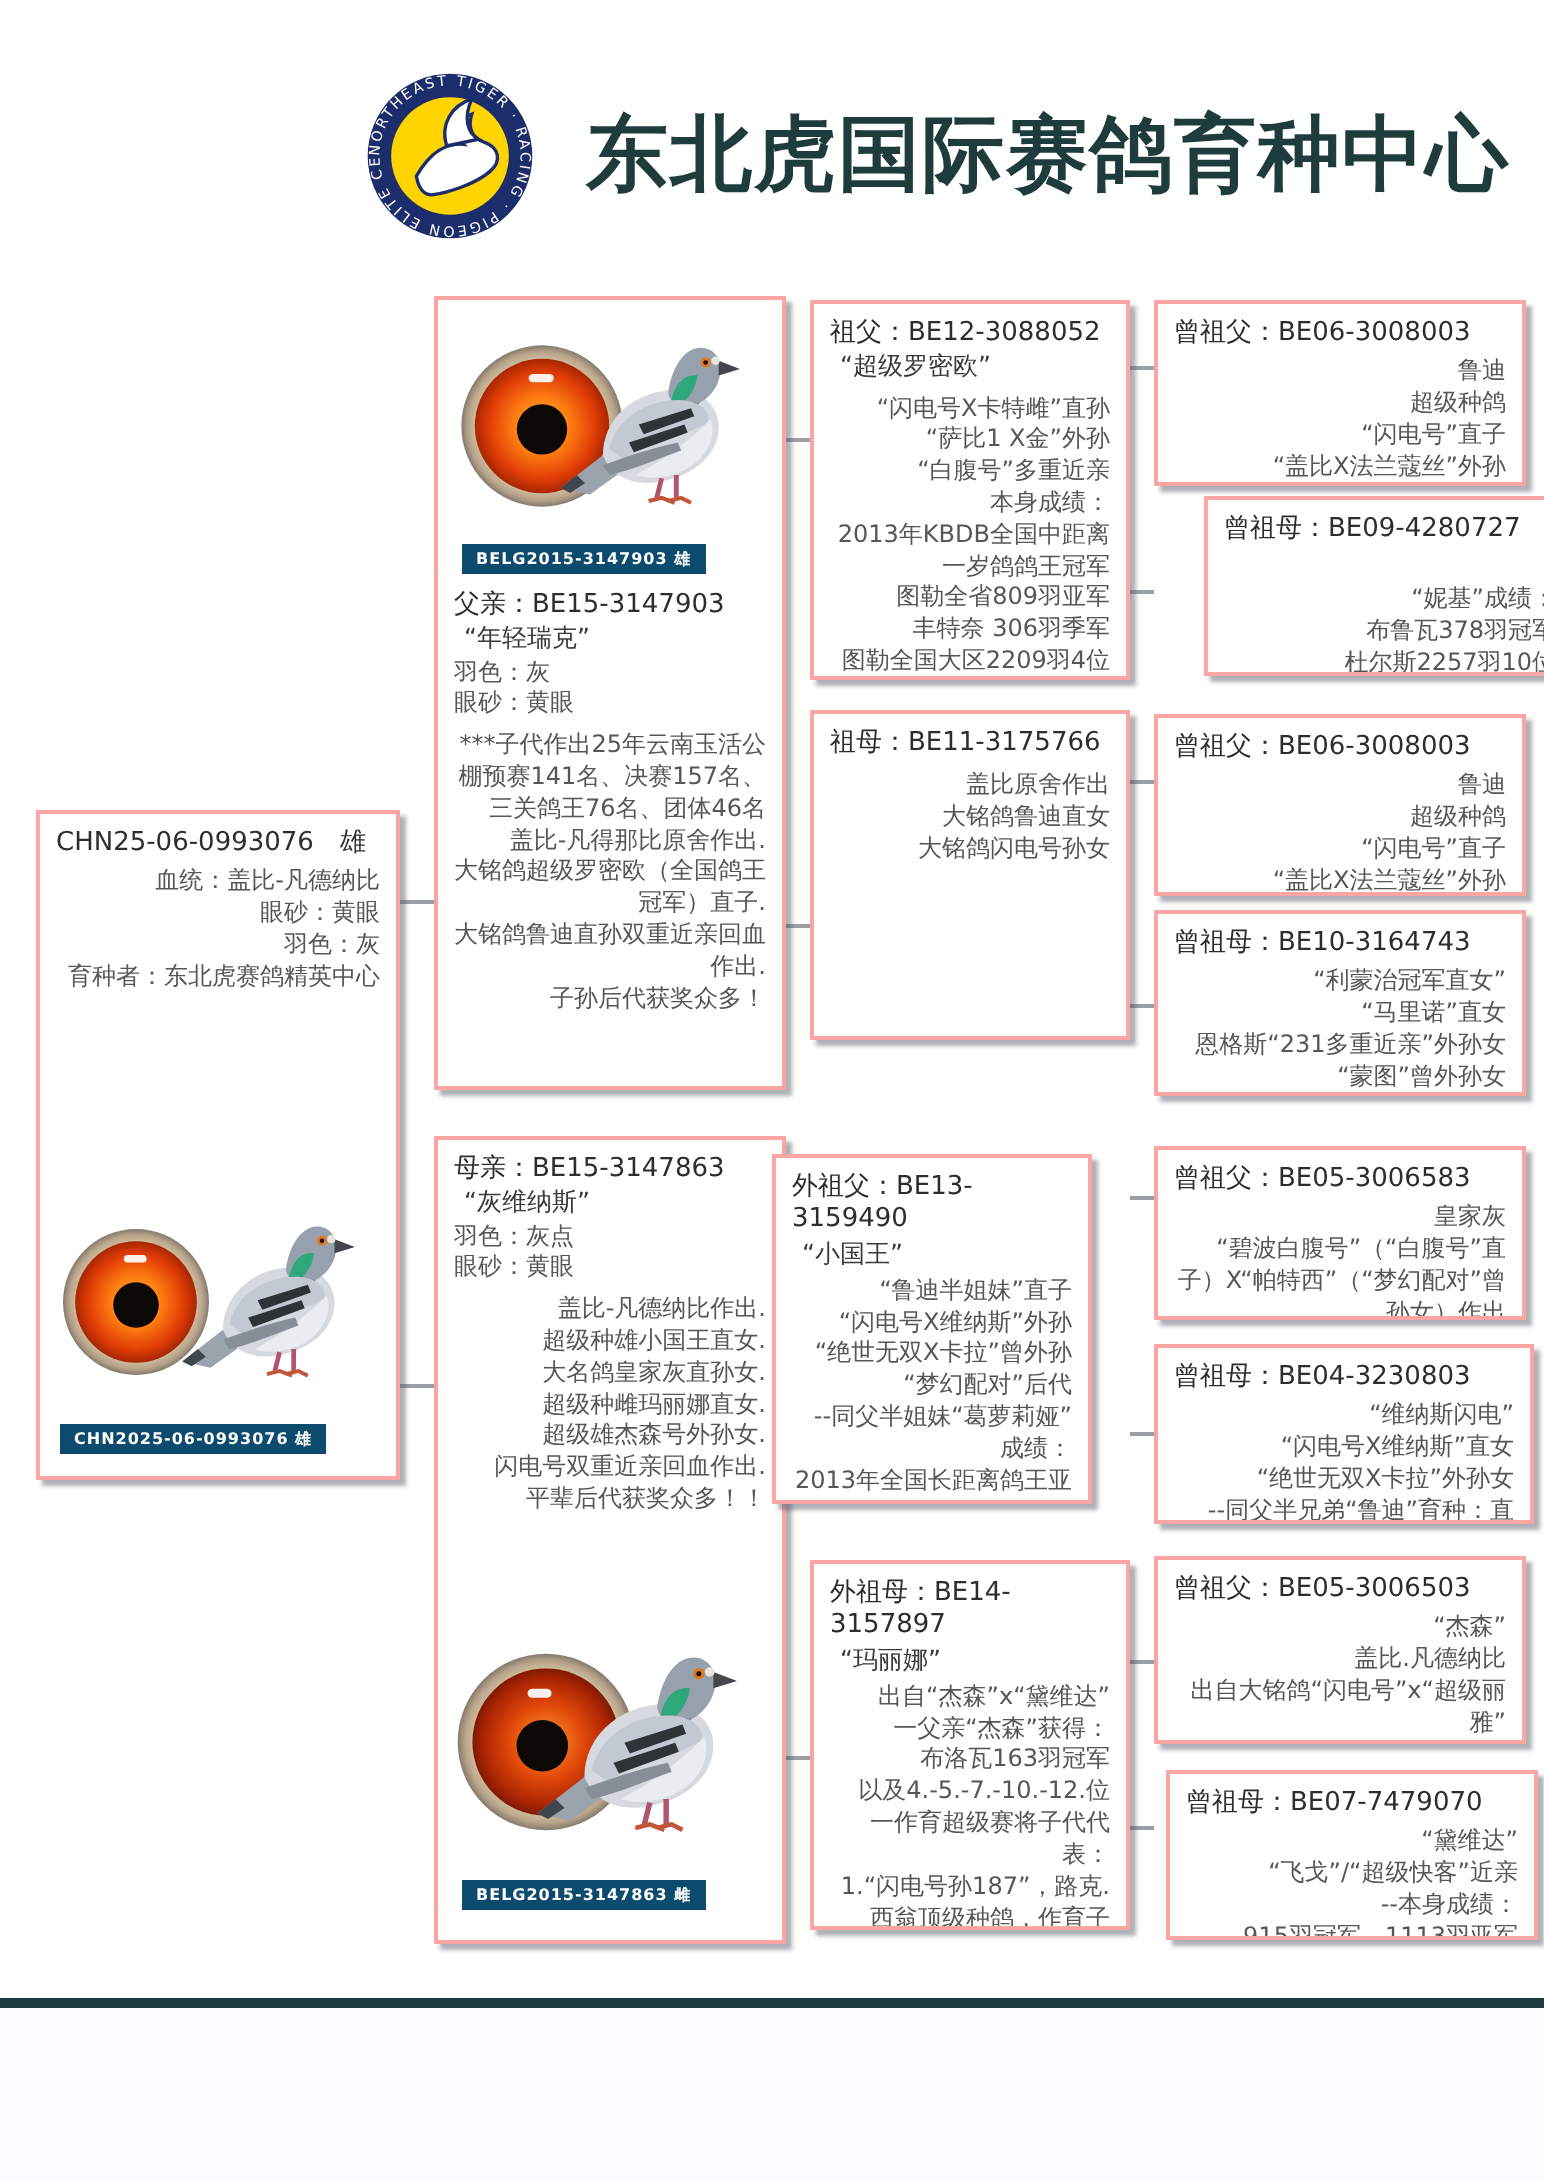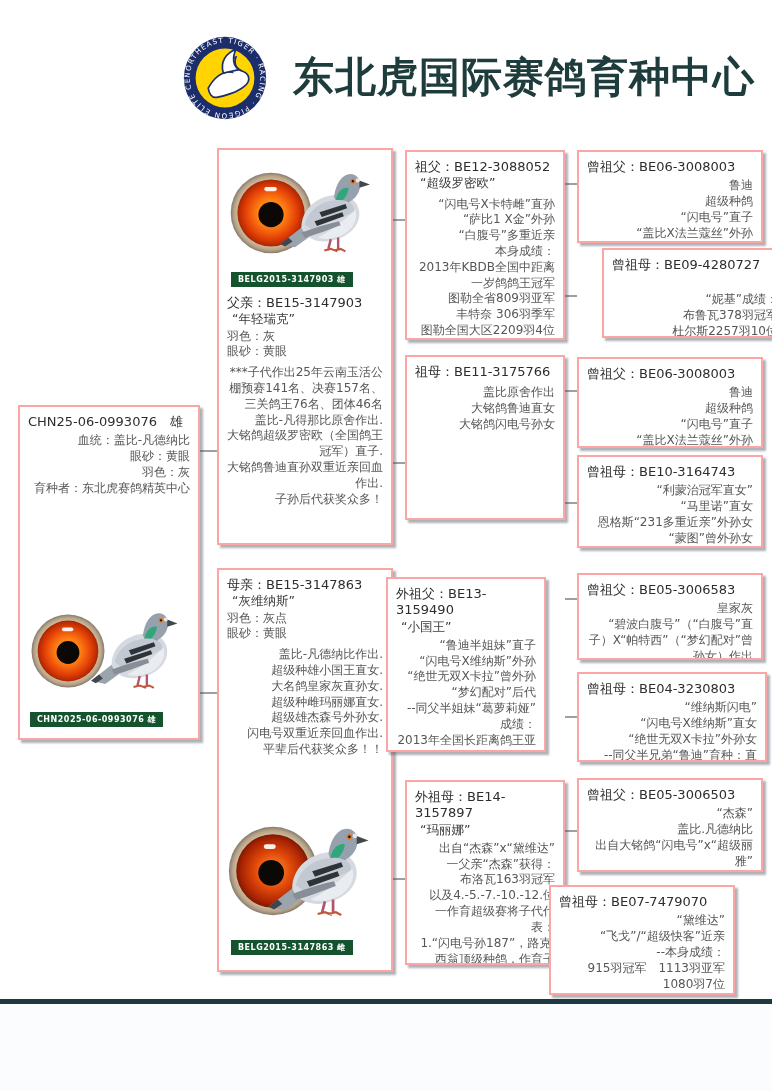--- a/index.html
+++ b/index.html
@@ -40,21 +40,21 @@
   .attrs { margin-top:1px; }
   .notes { margin-top:5px;text-align:right; }
   .gg .hdr { margin-bottom:3px; }
 
   
   .photo { position:relative; flex:none; }
   .photo .eye    { position:absolute; }
   .photo .pigeon { position:absolute; }
   .ring-label {
     position:absolute;
-    background:#14532d;
+    background:#0c4a6e;
     color:#fff;
     font-size:8px; font-weight:bold;
     padding:2px 7px;
     letter-spacing:.5px;
     white-space:nowrap;
   }
 
   
   .conn { position:absolute; height:2px; background:#9aa0a6; }
 
@@ -297,21 +297,21 @@
 “绝世无双X卡拉”外孙女
 --同父半兄弟“鲁迪”育种：直子“超级罗密欧”</div>
 </div>
 <div class="box gg" style="left:577px;top:778px;width:186px;height:94px">
   <div class="hdr">曾祖父：BE05-3006503</div>
   <div class="notes" style="margin-top:0">“杰森”
 盖比.凡德纳比
 出自大铭鸽“闪电号”x“超级丽雅”
 优秀赛将</div>
 </div>
-<div class="box gg" style="left:549px;top:885px;width:186px;height:110px">
+<div class="box gg" style="left:583px;top:885px;width:186px;height:85px">
   <div class="hdr">曾祖母：BE07-7479070</div>
   <div class="notes" style="margin-top:0">“黛维达”
 “飞戈”/“超级快客”近亲
 --本身成绩：
 915羽冠军　1113羽亚军
 1080羽7位</div>
 </div>
 
 <div class="abs footer-band"></div>
 <div class="abs footer-area"></div>

